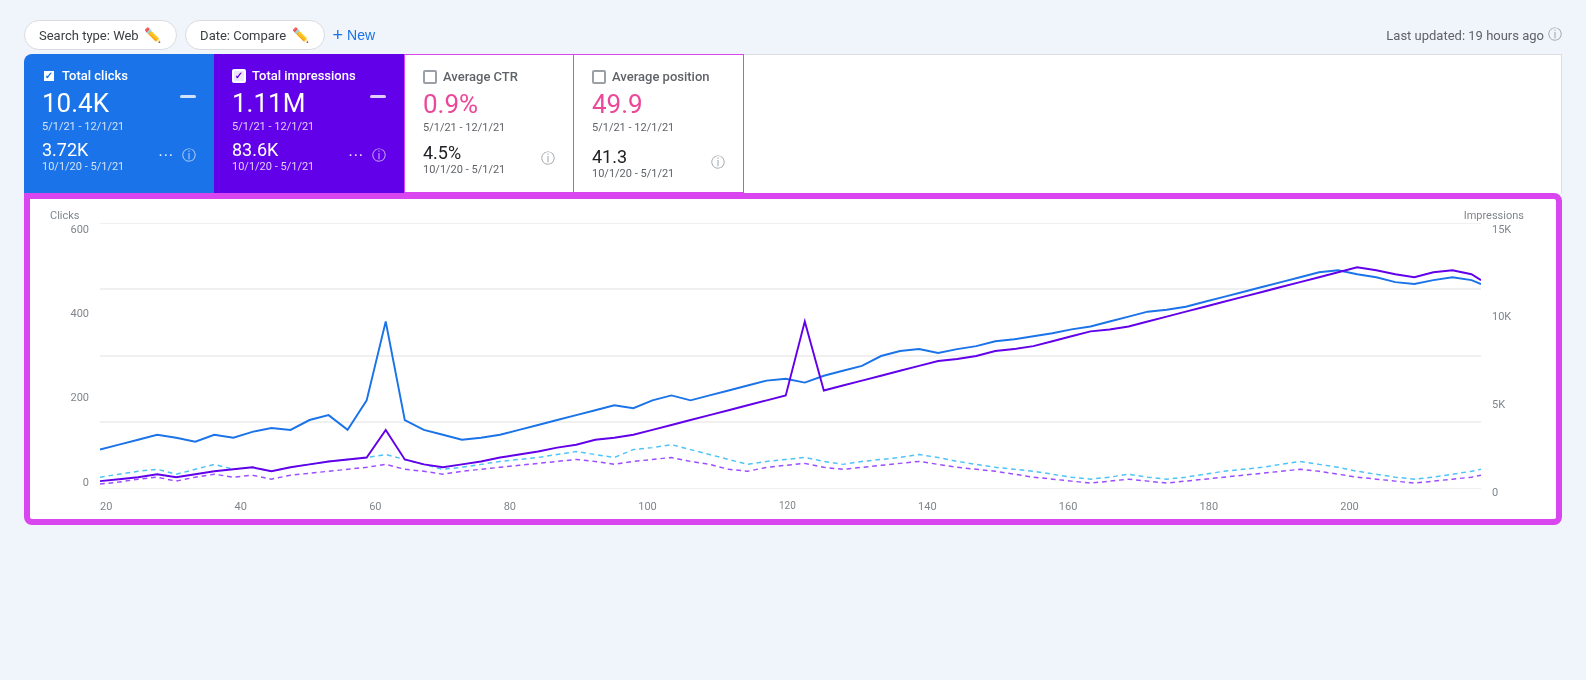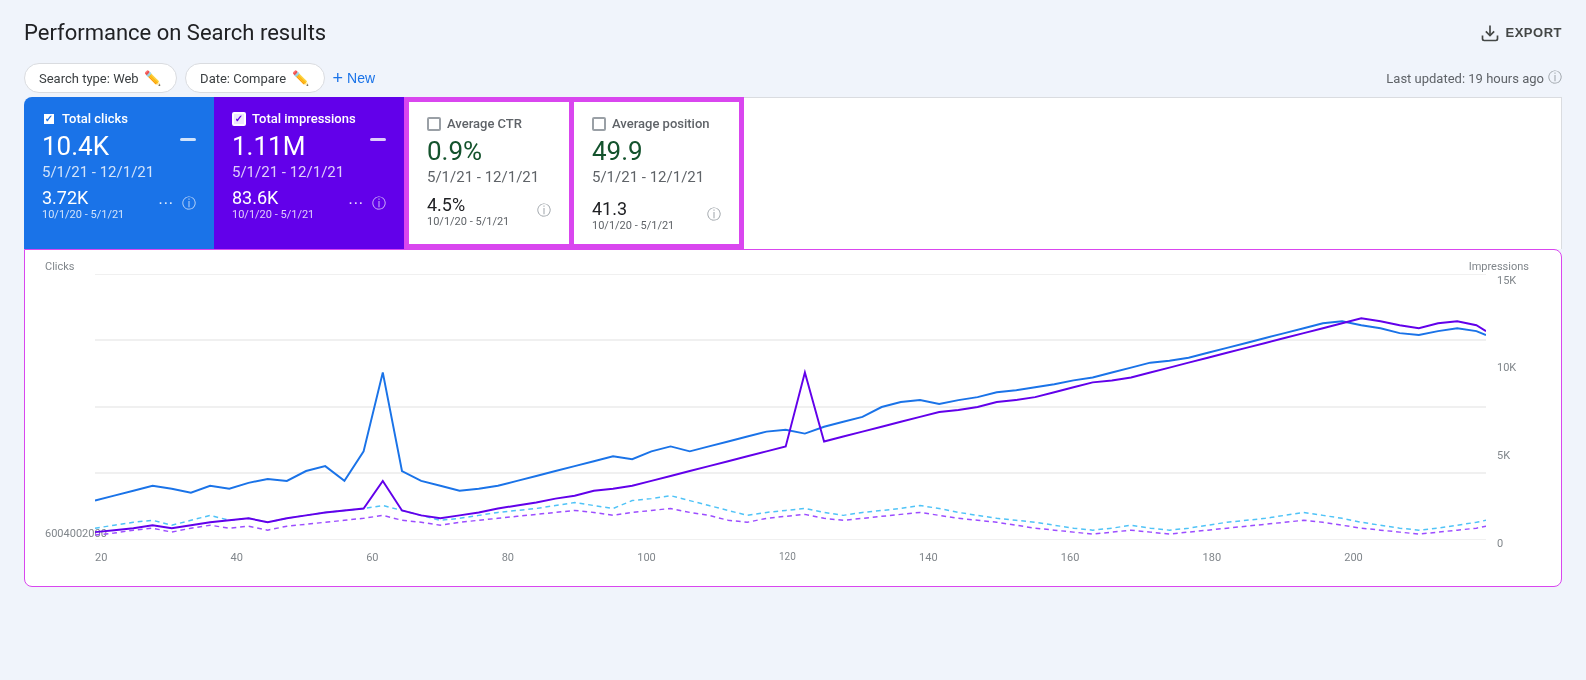--- a/index.html
+++ b/index.html
@@ -95,21 +95,21 @@
       background: #1a73e8;
       border: none;
       border-radius: 8px 0 0 8px;
     }
     .metric-card.active-purple {
       background: #6200ea;
       border: none;
     }
     .metric-card.inactive {
       background: #fff;
-      border: 5px solid #d946ef;
+      border: 1px solid #d946ef;
     }
     .metric-card.inactive:last-child {
       border-radius: 0 8px 8px 0;
     }
     .metric-label-row {
       display: flex;
       align-items: center;
       gap: 6px;
       margin-bottom: 6px;
     }
@@ -156,23 +156,23 @@
       display: flex;
       align-items: flex-start;
       justify-content: space-between;
     }
     .metric-value {
       font-size: 26px;
       font-weight: 400;
       line-height: 1.1;
     }
     .metric-value.white { color: #fff; }
-    .metric-value.dark { color: #14532d; }
+    .metric-value.dark { color: #ec4899; }
     .metric-date {
-      font-size: 15px;
+      font-size: 11px;
       margin-top: 2px;
     }
     .metric-date.white { color: rgba(255,255,255,0.8); }
     .metric-date.gray { color: #5f6368; }
     .metric-compare-row {
       display: flex;
       align-items: center;
       justify-content: space-between;
       margin-top: 6px;
     }
@@ -224,42 +224,31 @@
     }
     .y-axis-label-right {
       position: absolute;
       right: 0;
       top: 0;
       font-size: 11px;
       color: #80868b;
     }
     .chart-card {
       background: #fff;
-      border: 1px solid #d946ef;
+      border: 6px solid #d946ef;
       border-radius: 0 8px 8px 8px;
-      padding: 10px 20px 16px 20px;
+      padding: 10px 20px 0 20px;
       margin-top: 0;
     }
   </style>
 </head>
 <body>
 
 <div class="page">
 
-  <div class="header-row">
-    <h1 class="page-title">Performance on Search results</h1>
-    <button class="export-btn">
-      <svg class="export-icon" viewBox="0 0 24 24" fill="none" stroke="currentColor" stroke-width="2">
-        <path d="M21 15v4a2 2 0 0 1-2 2H5a2 2 0 0 1-2-2v-4"></path>
-        <polyline points="7 10 12 15 17 10"></polyline>
-        <line x1="12" y1="15" x2="12" y2="3"></line>
-      </svg>
-      <span>EXPORT</span>
-    </button>
-  </div>
 
   <div class="filter-row">
     <div class="filter-chip">
       <span>Search type: Web</span>
       <span class="edit-icon">✏️</span>
     </div>
     <div class="filter-chip">
       <span>Date: Compare</span>
       <span class="edit-icon">✏️</span>
     </div>
@@ -370,21 +359,21 @@
       </div>
 
       <div style="flex:1; background:#fff; border-top:1px solid #dadce0; border-right:1px solid #dadce0;"></div>
     </div>
 
     <div class="chart-card">
       <div class="chart-area">
         <span class="y-axis-label" style="position:absolute;left:0;top:0;font-size:11px;color:#80868b;">Clicks</span>
         <span class="y-axis-label-right" style="position:absolute;right:12px;top:0;font-size:11px;color:#80868b;text-align:right;">Impressions</span>
 
-        <div style="position:absolute;left:0;top:14px;bottom:30px;width:45px;display:flex;justify-content:space-between;align-items:flex-end;padding-right:6px;">
+        <div style="position:absolute;left:0;top:14px;bottom:30px;width:45px;display:flex;flex-direction:column;justify-content:space-between;align-items:flex-end;padding-right:6px;">
           <span style="font-size:11px;color:#80868b;">600</span>
           <span style="font-size:11px;color:#80868b;">400</span>
           <span style="font-size:11px;color:#80868b;">200</span>
           <span style="font-size:11px;color:#80868b;">0</span>
         </div>
 
         <div style="position:absolute;right:0;top:14px;bottom:20px;width:50px;display:flex;flex-direction:column;justify-content:space-between;align-items:flex-start;padding-left:6px;">
           <span style="font-size:11px;color:#80868b;">15K</span>
           <span style="font-size:11px;color:#80868b;">10K</span>
           <span style="font-size:11px;color:#80868b;">5K</span>

